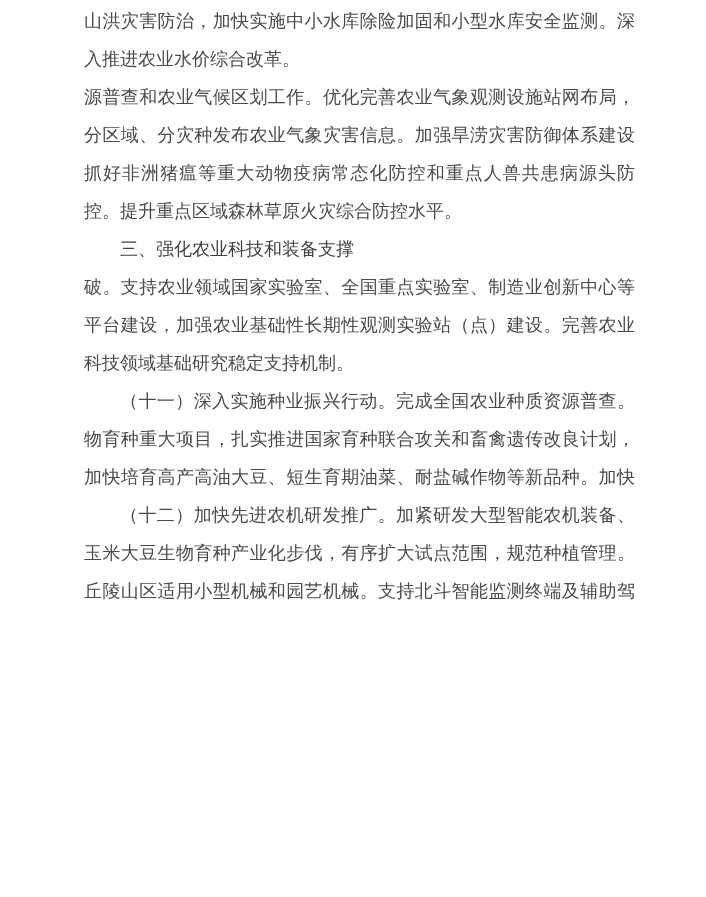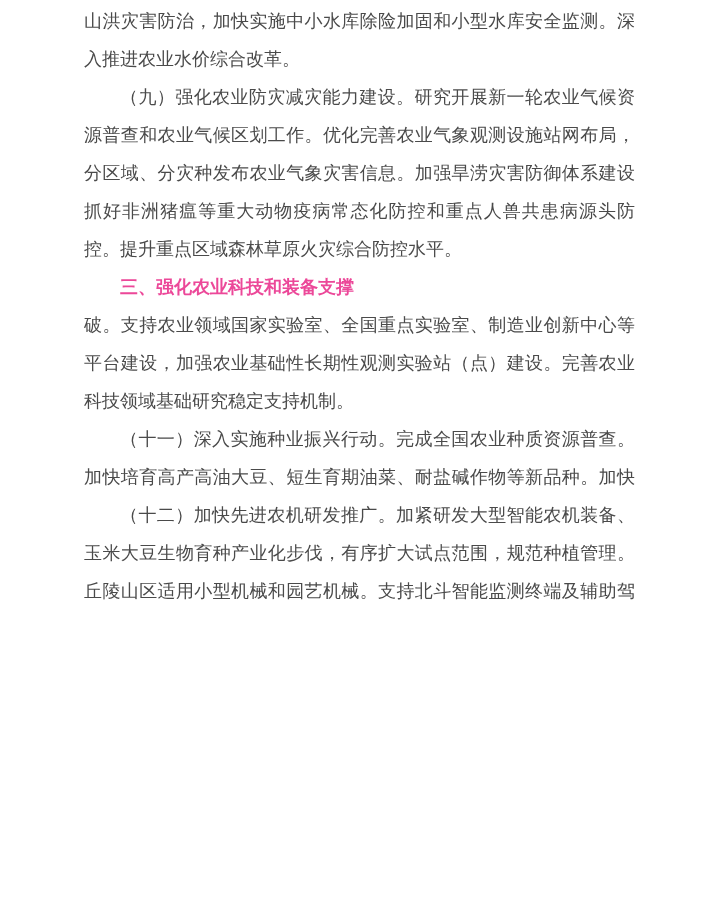--- a/index.html
+++ b/index.html
@@ -30,51 +30,51 @@
     height: 38px;
     overflow: visible;
   }
   .line.para-end {
     text-align-last: left;
   }
   .line.indent {
     text-indent: 2em;
   }
   .line.heading {
-    font-weight: 700;
-    color: #ec4899;
+    font-weight: 400;
+    color: #404040;
     text-align-last: left;
   }
   .page-number {
     position: absolute;
     left: 0;
     right: 0;
     top: 860px;
     text-align: center;
     font-size: 17px;
     color: #1f1f1f;
     font-family: "Liberation Serif", serif;
   }
 </style>
 </head>
 <body>
 
 <div class="page">
   <div class="text-block">
     <div class="line">山洪灾害防治，加快实施中小水库除险加固和小型水库安全监测。深</div>
     <div class="line para-end">入推进农业水价综合改革。</div>
-    <div class="line indent">（九）强化农业防灾减灾能力建设。研究开展新一轮农业气候资</div>
     <div class="line">源普查和农业气候区划工作。优化完善农业气象观测设施站网布局，</div>
     <div class="line">分区域、分灾种发布农业气象灾害信息。加强旱涝灾害防御体系建设</div>
     <div class="line">抓好非洲猪瘟等重大动物疫病常态化防控和重点人兽共患病源头防</div>
     <div class="line para-end">控。提升重点区域森林草原火灾综合防控水平。</div>
     <div class="line heading indent">三、强化农业科技和装备支撑</div>
     <div class="line">破。支持农业领域国家实验室、全国重点实验室、制造业创新中心等</div>
     <div class="line">平台建设，加强农业基础性长期性观测实验站（点）建设。完善农业</div>
     <div class="line para-end">科技领域基础研究稳定支持机制。</div>
     <div class="line indent">（十一）深入实施种业振兴行动。完成全国农业种质资源普查。</div>
+    <div class="line">物育种重大项目，扎实推进国家育种联合攻关和畜禽遗传改良计划，</div>
     <div class="line">加快培育高产高油大豆、短生育期油菜、耐盐碱作物等新品种。加快</div>
     <div class="line indent">（十二）加快先进农机研发推广。加紧研发大型智能农机装备、</div>
     <div class="line">玉米大豆生物育种产业化步伐，有序扩大试点范围，规范种植管理。</div>
     <div class="line">丘陵山区适用小型机械和园艺机械。支持北斗智能监测终端及辅助驾</div>
   </div>
   <div class="page-number">- 6 -</div>
 </div>
 
 </body></html>

